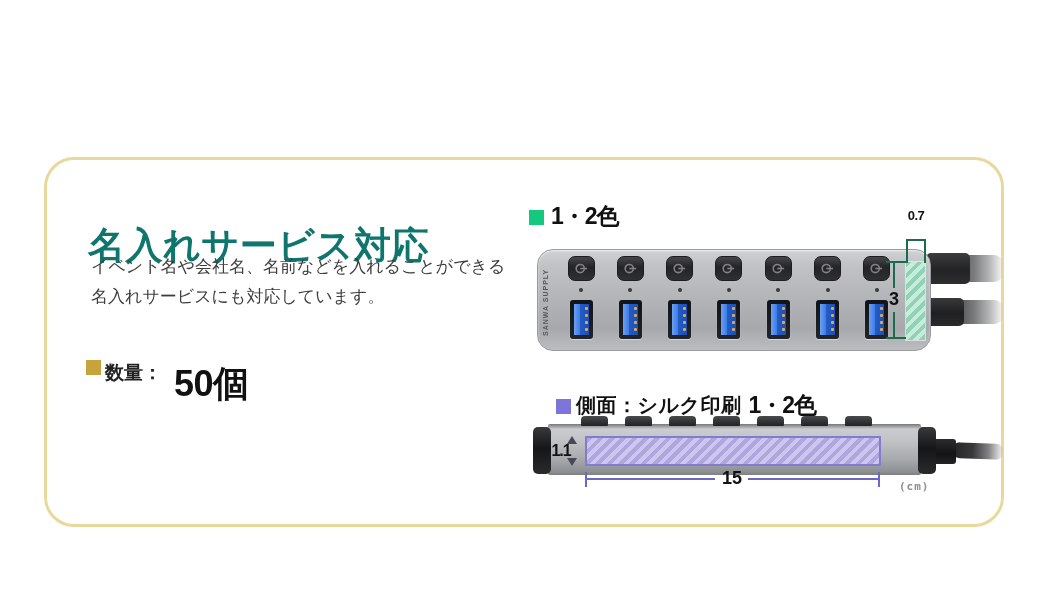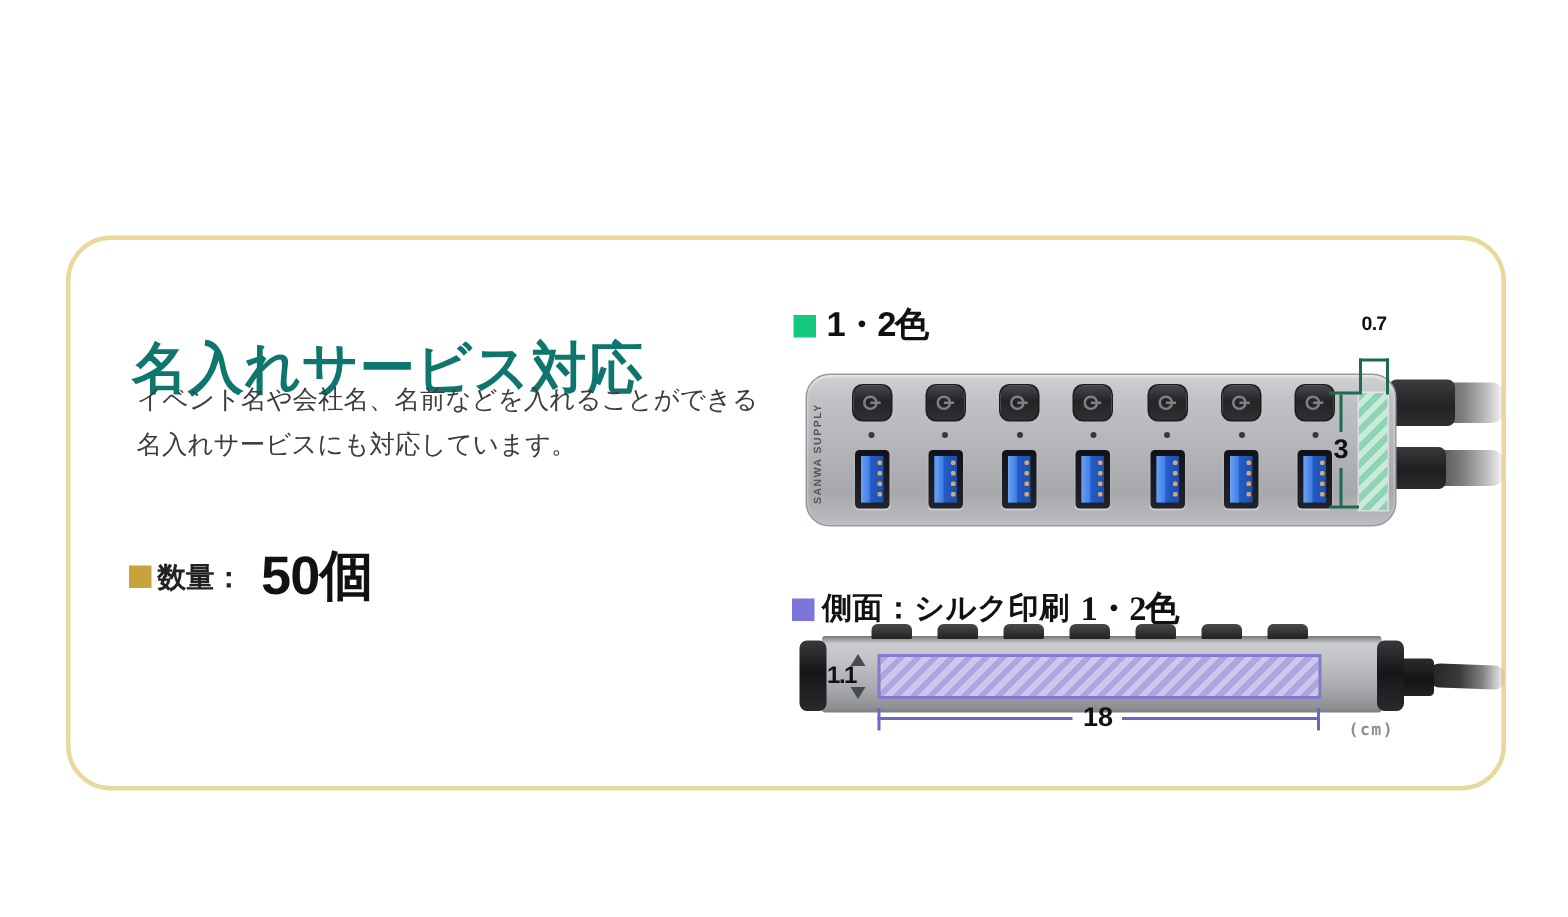--- a/index.html
+++ b/index.html
@@ -17,35 +17,35 @@
 
   
   .title{
     left:88px;top:196px;width:420px;
     font-size:37px;font-weight:900;color:#0f766e;letter-spacing:0.5px;
   }
   .body-copy{left:91px;top:252px;width:440px;}
   .body-copy p{
     margin:0;font-size:17px;line-height:30px;color:#3d3d3d;font-weight:500;
   }
-  .qty-row{left:86px;top:360px;display:flex;align-items:center;}
+  .qty-row{left:86px;top:360px;display:flex;}
   .sq{width:15px;height:15px;display:inline-block;flex:0 0 auto;}
   .sq-gold{background:#c7a33c;}
   .sq-green{background:#12c97e;}
   .sq-purple{background:#7e75da;}
   .qty-label{font-size:19px;font-weight:800;color:#222;margin-left:4px;}
   .qty-value{font-size:36px;font-weight:800;color:#111;margin-left:12px;letter-spacing:-0.5px;}
 
   
   .fig-label{display:flex;align-items:center;}
   .fig-label .sq{margin-top:2px;}
   .fig-label .txt{font-size:20px;font-weight:800;color:#111;margin-left:5px;letter-spacing:0.5px;}
   .fig-label .colors{font-size:23px;font-weight:800;color:#111;margin-left:7px;letter-spacing:-1px;}
   .label-top{left:529px;top:201px;}
-  .label-side{left:528px;top:390px;font-family:Liberation Serif, serif;}
+  .label-side{left:556px;top:390px;}
 
   
   .cable{border-radius:10px;}
   .cable-t1{left:926px;top:255px;width:78px;height:27px;
     background:linear-gradient(90deg,#39393b 0%,#4b4b4d 35%,#7b7c7e 62%,#b8b9bb 82%,rgba(230,230,230,0) 100%);}
   .conn-t1{left:926px;top:253px;width:44px;height:31px;border-radius:5px;
     background:linear-gradient(180deg,#3c3c3e,#232325 55%,#2e2e30);}
   .cable-t2{left:926px;top:300px;width:78px;height:24px;
     background:linear-gradient(90deg,#333335 0%,#464648 35%,#7b7c7e 62%,#b8b9bb 82%,rgba(230,230,230,0) 100%);}
   .conn-t2{left:926px;top:298px;width:38px;height:28px;border-radius:5px;
@@ -341,14 +341,14 @@
 
 <div class="abs hatch-side"></div>
 <div class="abs dim11-text">1.1</div>
 <div class="abs arrow-up"></div>
 <div class="abs arrow-down"></div>
 
 <div class="abs dim12-line d12-seg1"></div>
 <div class="abs dim12-line d12-seg2"></div>
 <div class="abs dim12-line d12-tick-l"></div>
 <div class="abs dim12-line d12-tick-r"></div>
-<div class="abs dim12-text">18</div>
+<div class="abs dim12-text">15</div>
 <div class="abs unit">(cm)</div>
 
 </body></html>

